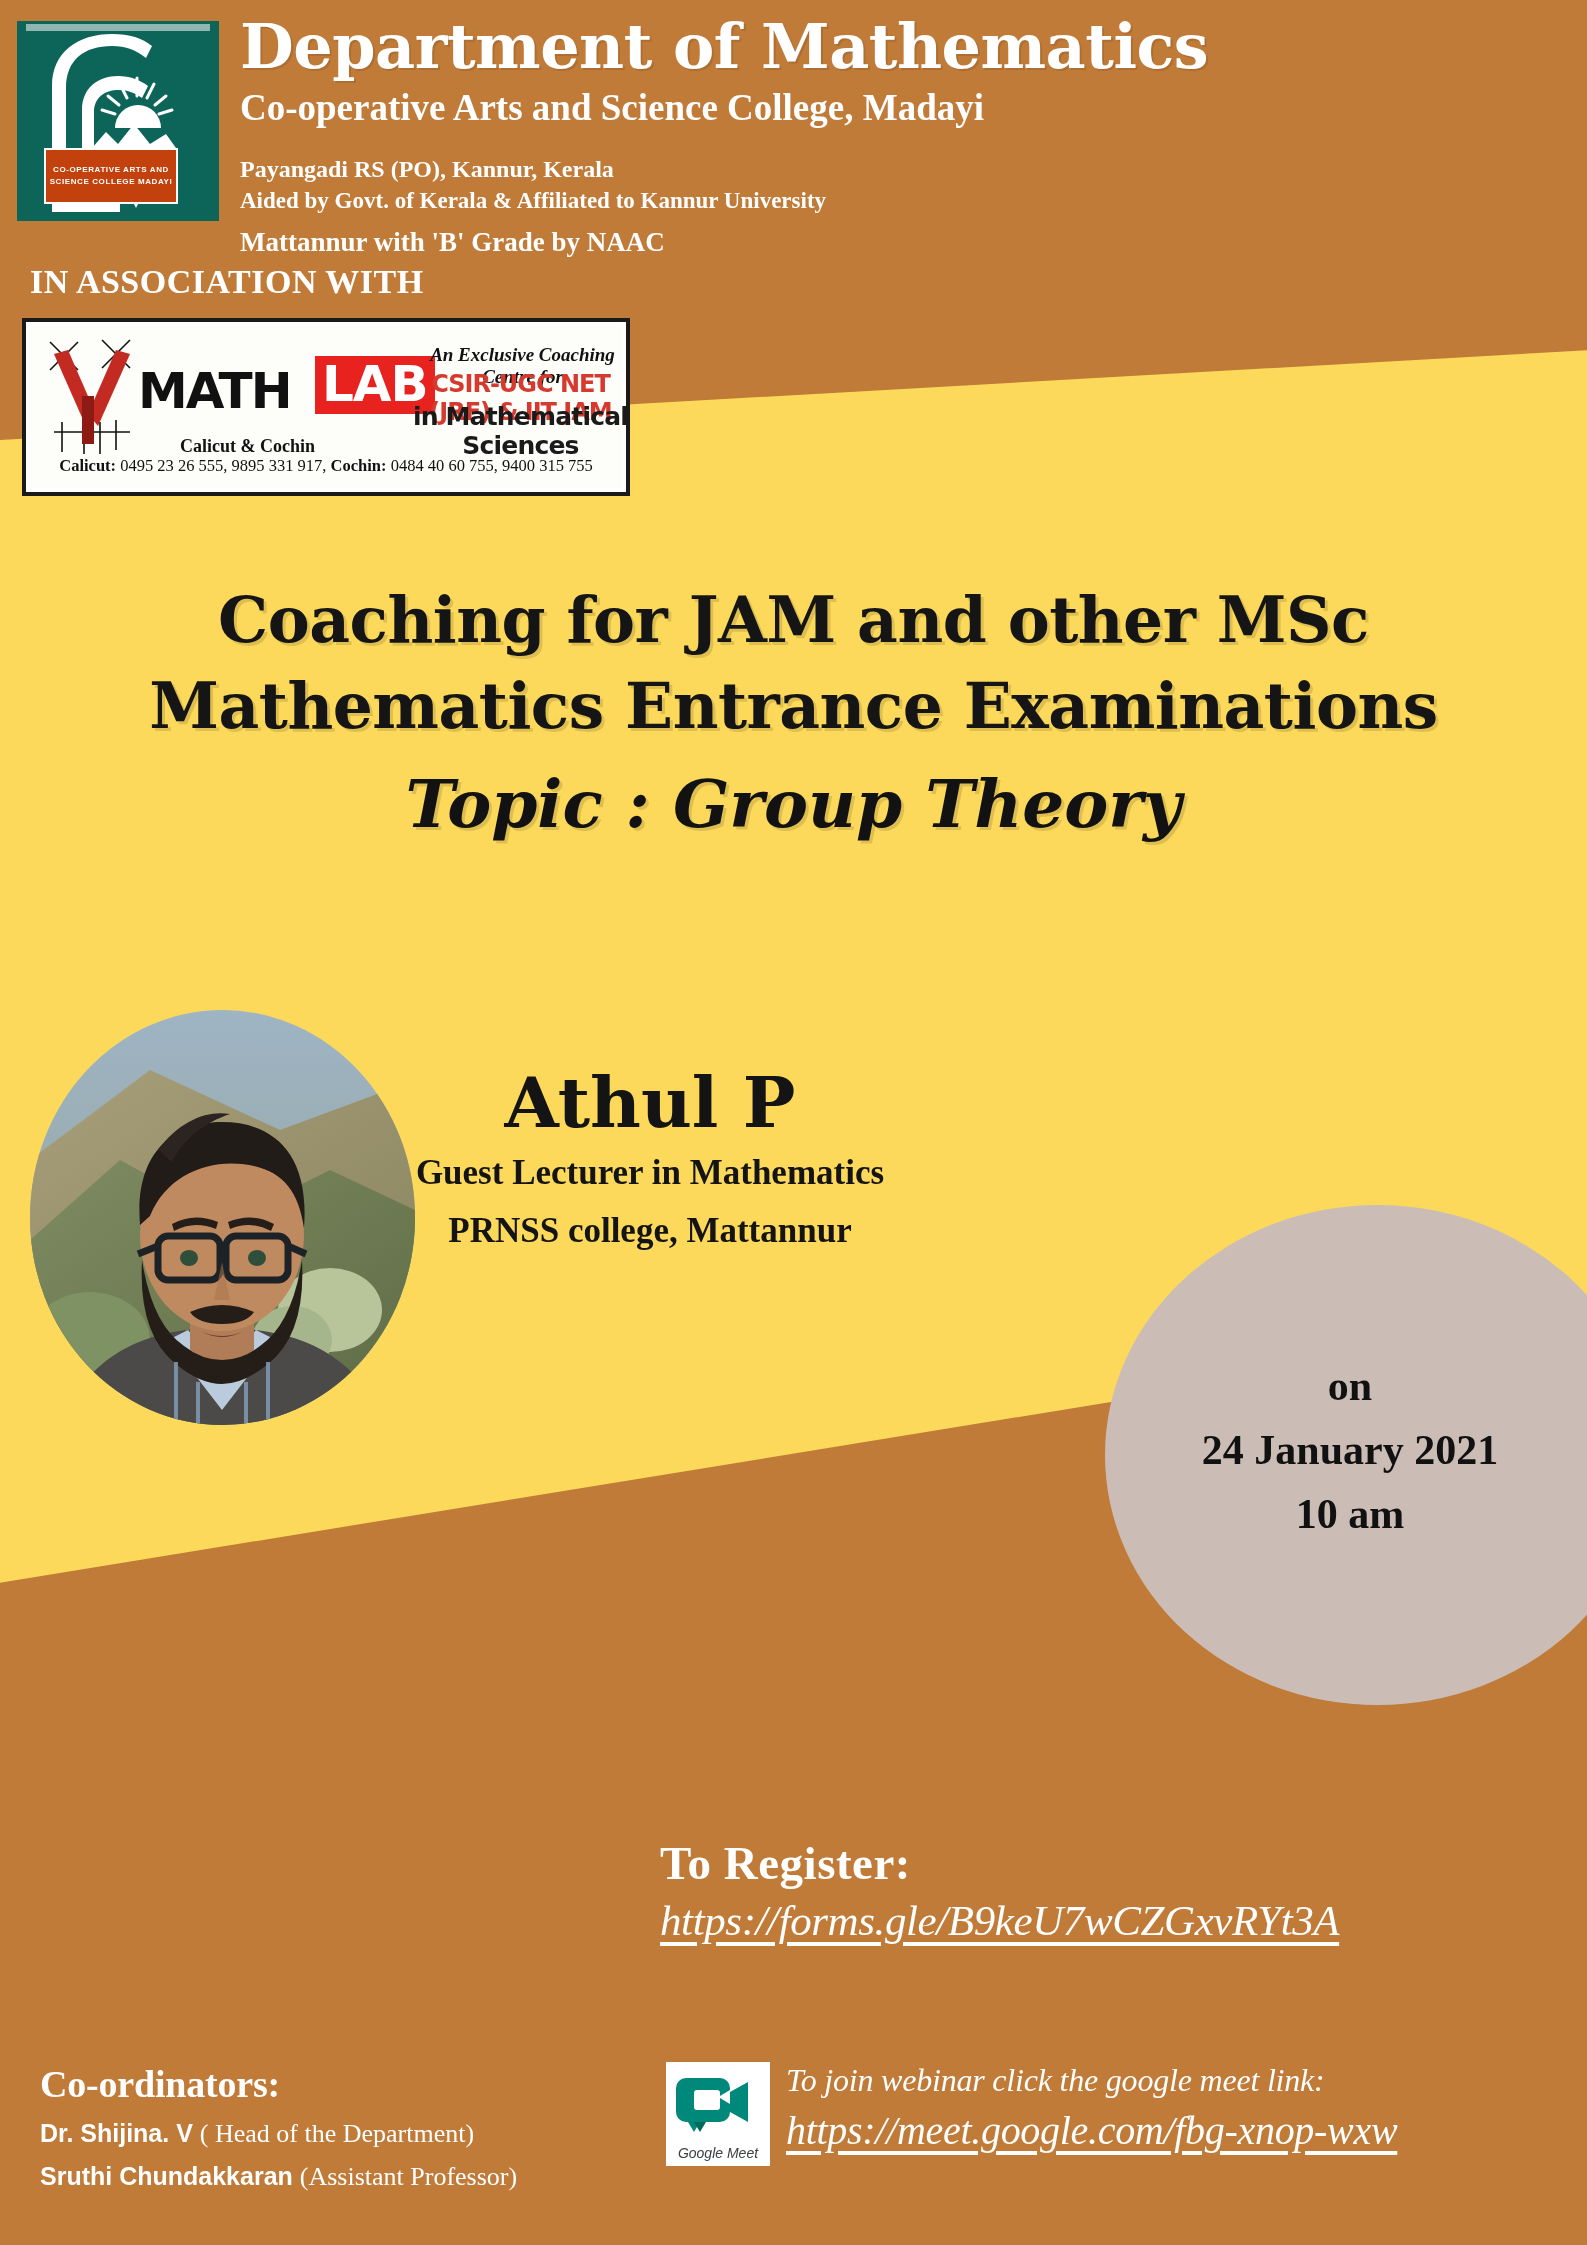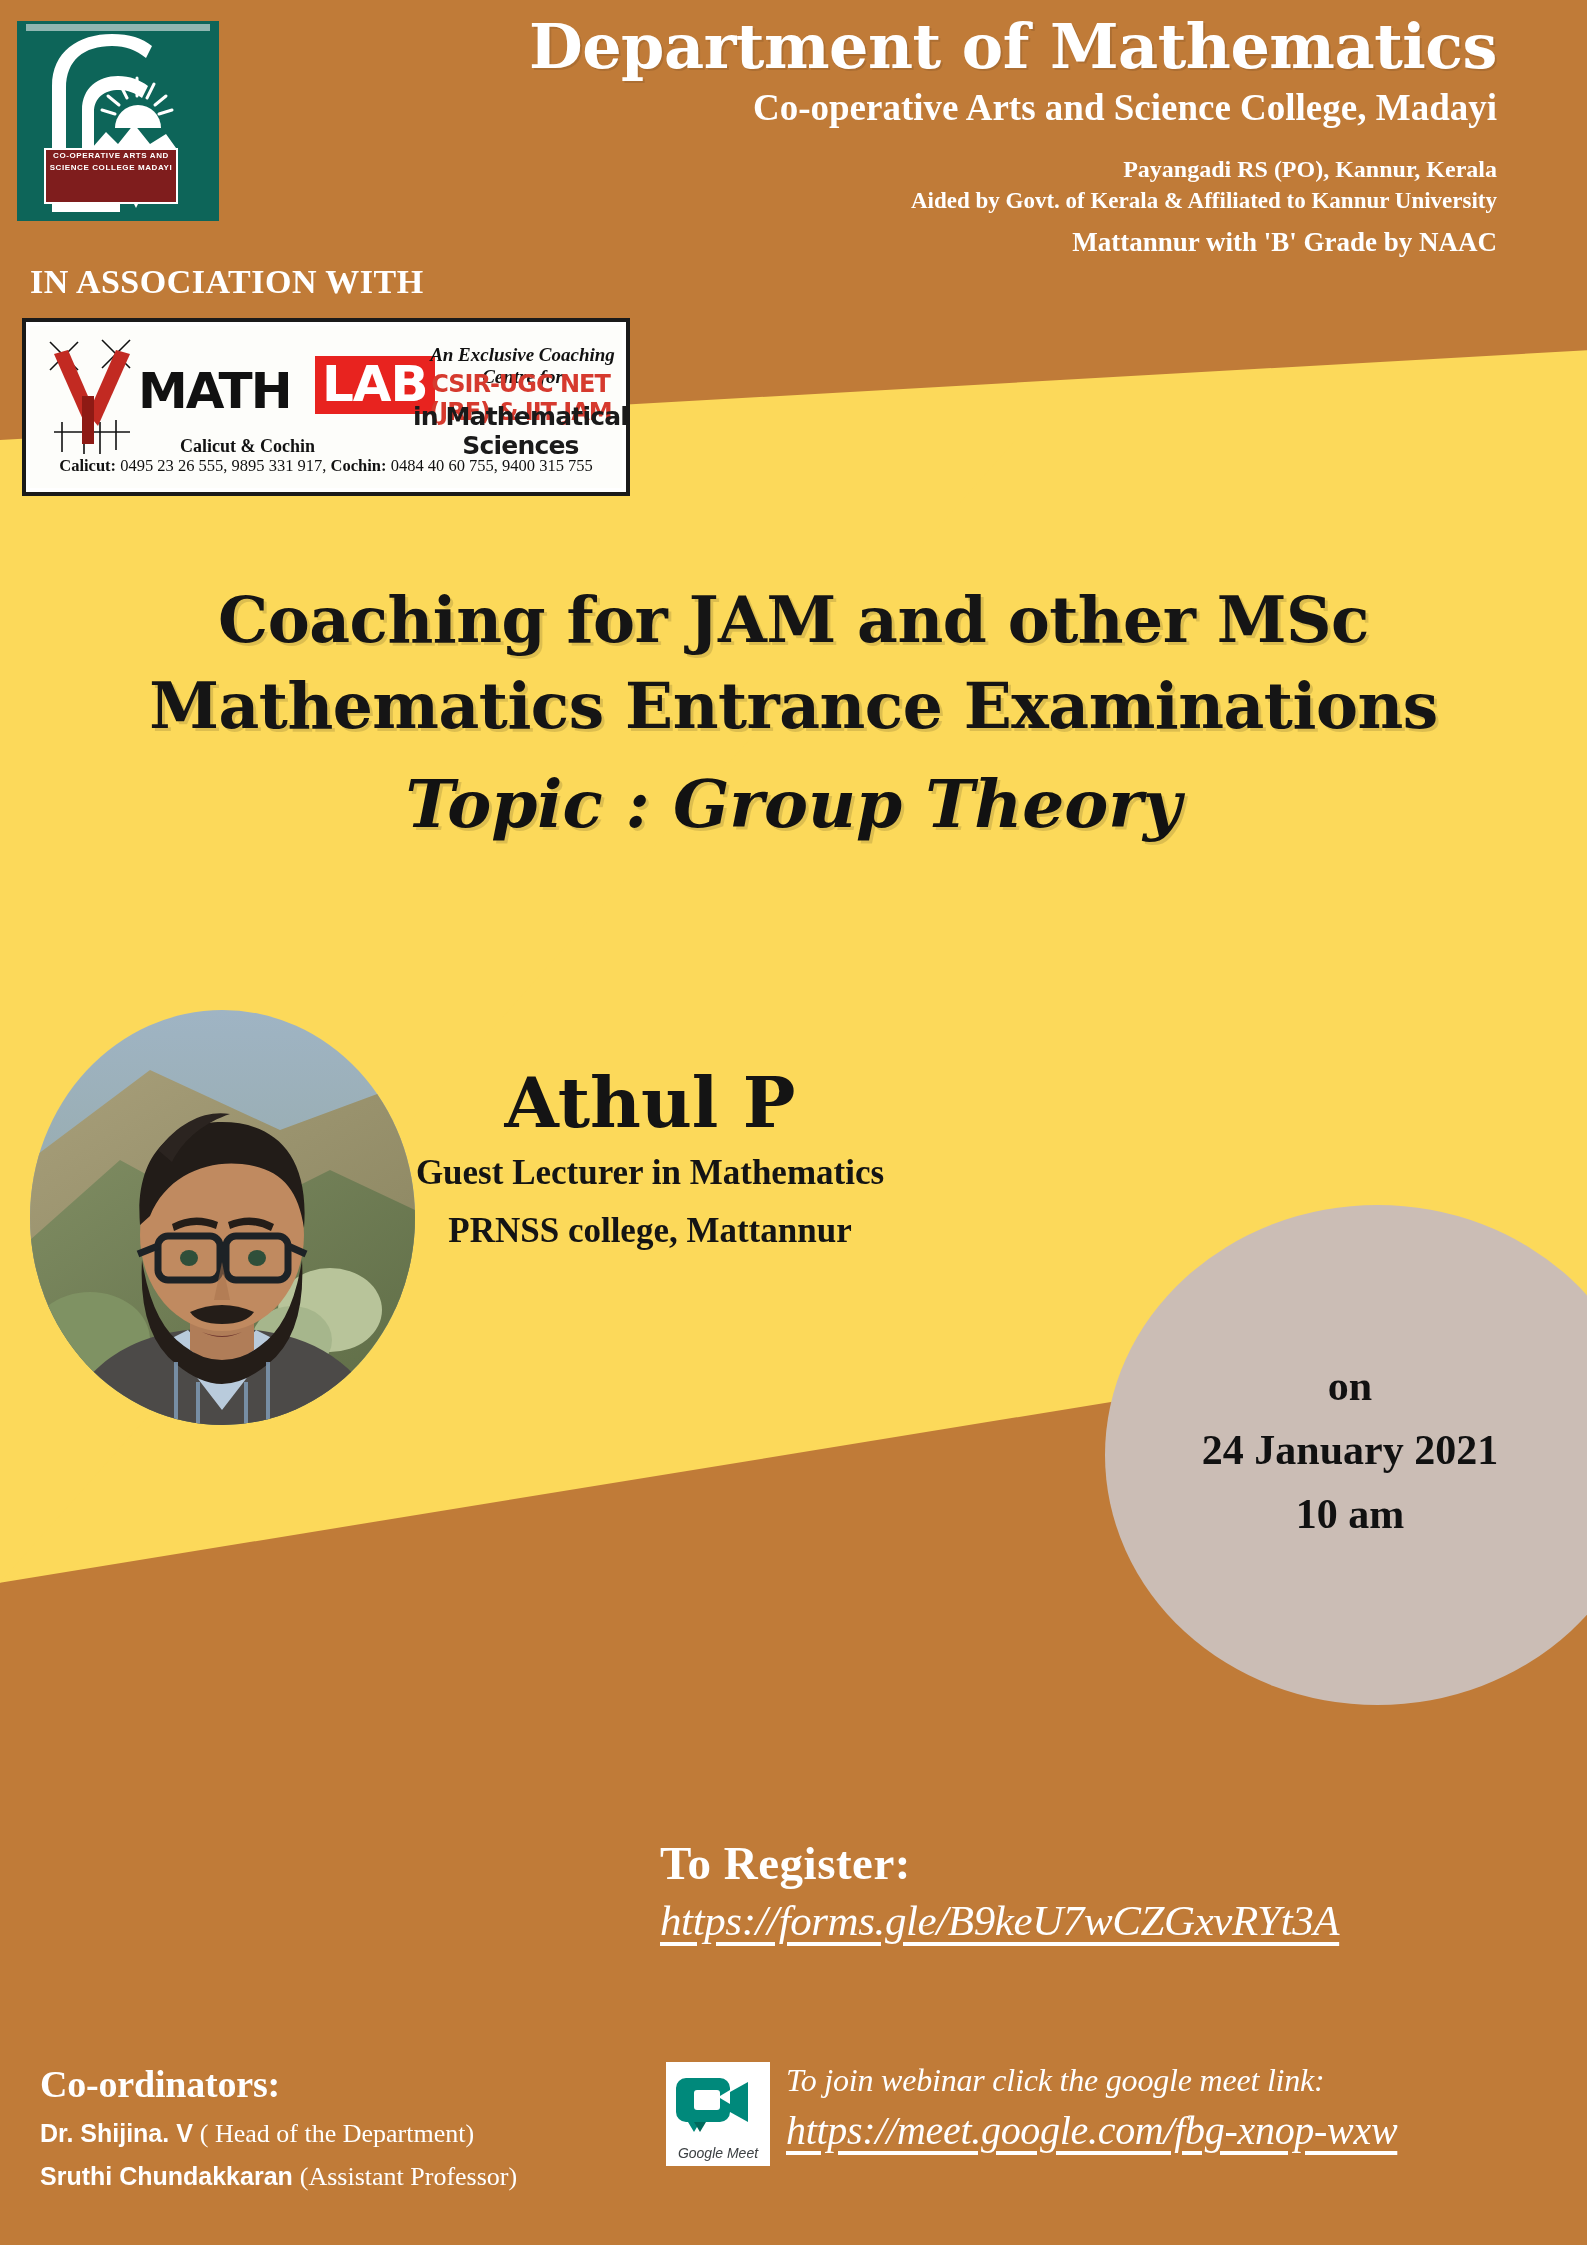--- a/index.html
+++ b/index.html
@@ -78,31 +78,32 @@
     border: 2px solid #ffffff;
     color: #ffffff;
     font-family: "Liberation Sans", sans-serif;
     font-size: 8px;
     font-weight: bold;
     letter-spacing: 0.6px;
     line-height: 12px;
     display: flex;
     flex-direction: column;
     align-items: center;
-    text-align: center;
-    background: #7f1d1d;
+    justify-content: center;
+    text-align: center;
+    background: #c2410c;
   }
 
   .header-text {
     position: absolute;
     left: 240px;
     top: 14px;
     right: 90px;
     color: #ffffff;
-    text-align: right;
+    text-align: left;
   }
   .dept-title {
     font-family: "DejaVu Serif", serif;
     font-weight: bold;
     font-size: 62px;
     line-height: 1.06;
     letter-spacing: -0.5px;
     text-shadow: 2px 2px 0 rgba(0,0,0,0.10);
   }
   .college-name {

